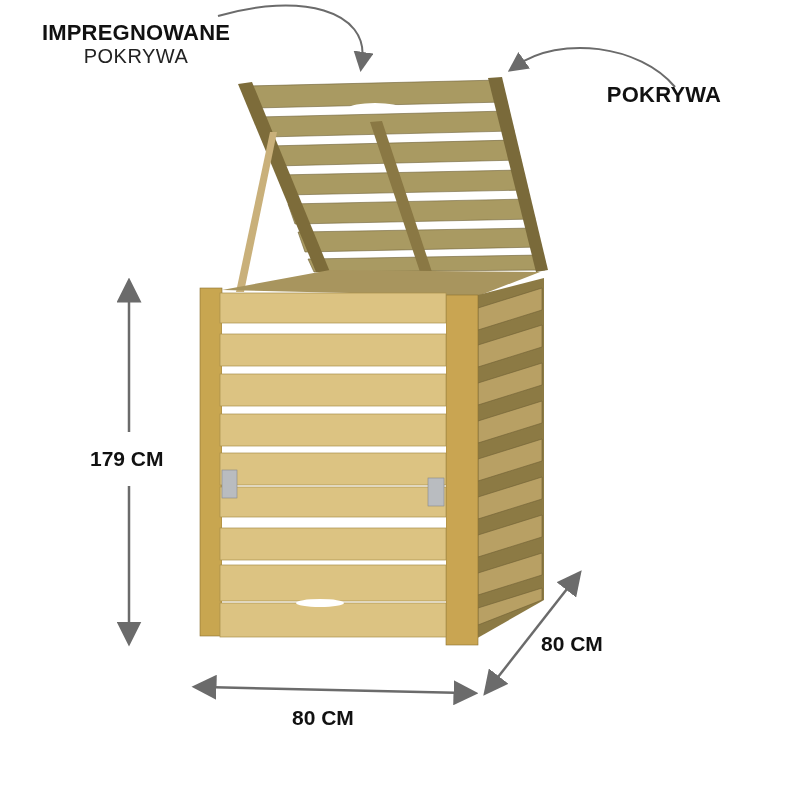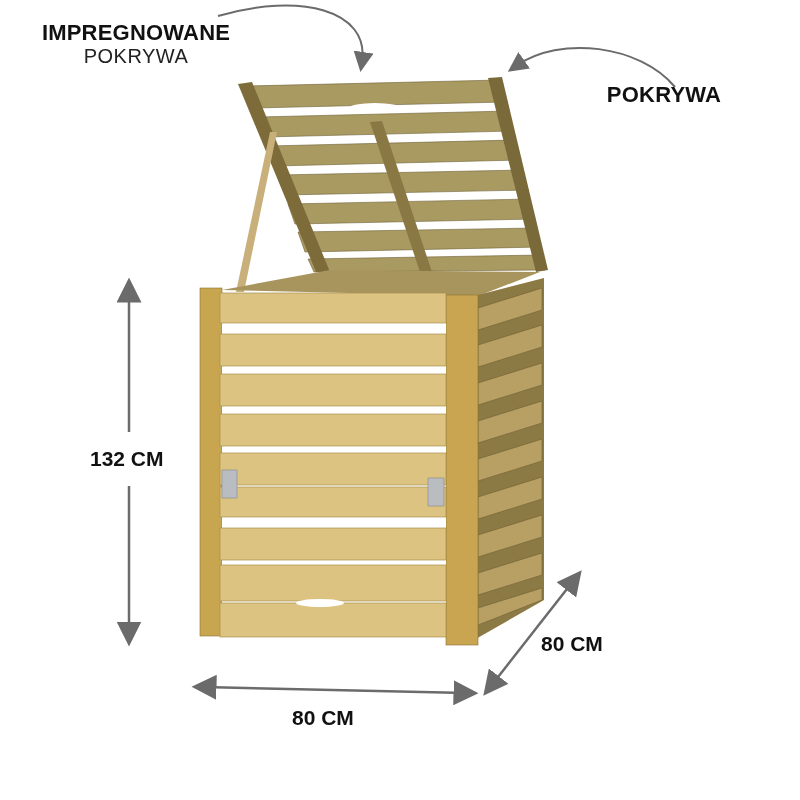--- a/index.html
+++ b/index.html
@@ -96,15 +96,15 @@
 
 <div class="label" style="left:24px; top:20px; width:224px;">
   <div class="bold">IMPREGNOWANE</div>
   <div class="light">POKRYWA</div>
 </div>
 
 <div class="label" style="left:548px; top:82px; width:232px;">
   <div class="bold">POKRYWA</div>
 </div>
 
-<div class="dim" style="left:90px; top:447px;">132 CM</div>
+<div class="dim" style="left:90px; top:447px;">179 CM</div>
 <div class="dim" style="left:292px; top:706px;">80 CM</div>
 <div class="dim" style="left:541px; top:632px;">80 CM</div>
 
 </body></html>

